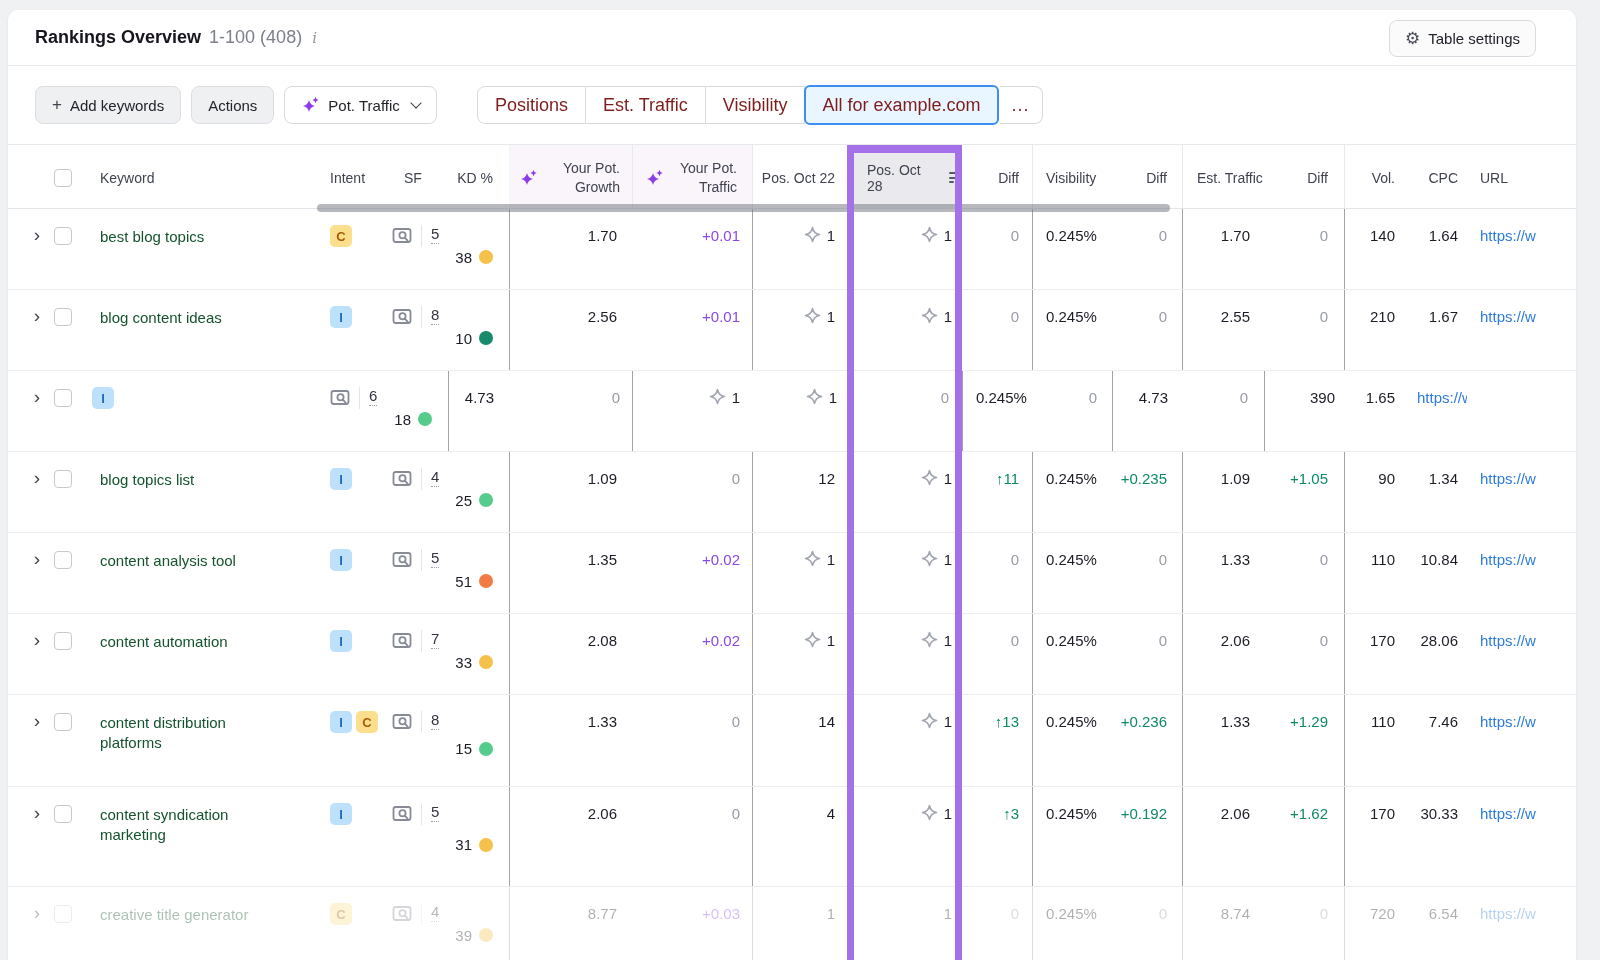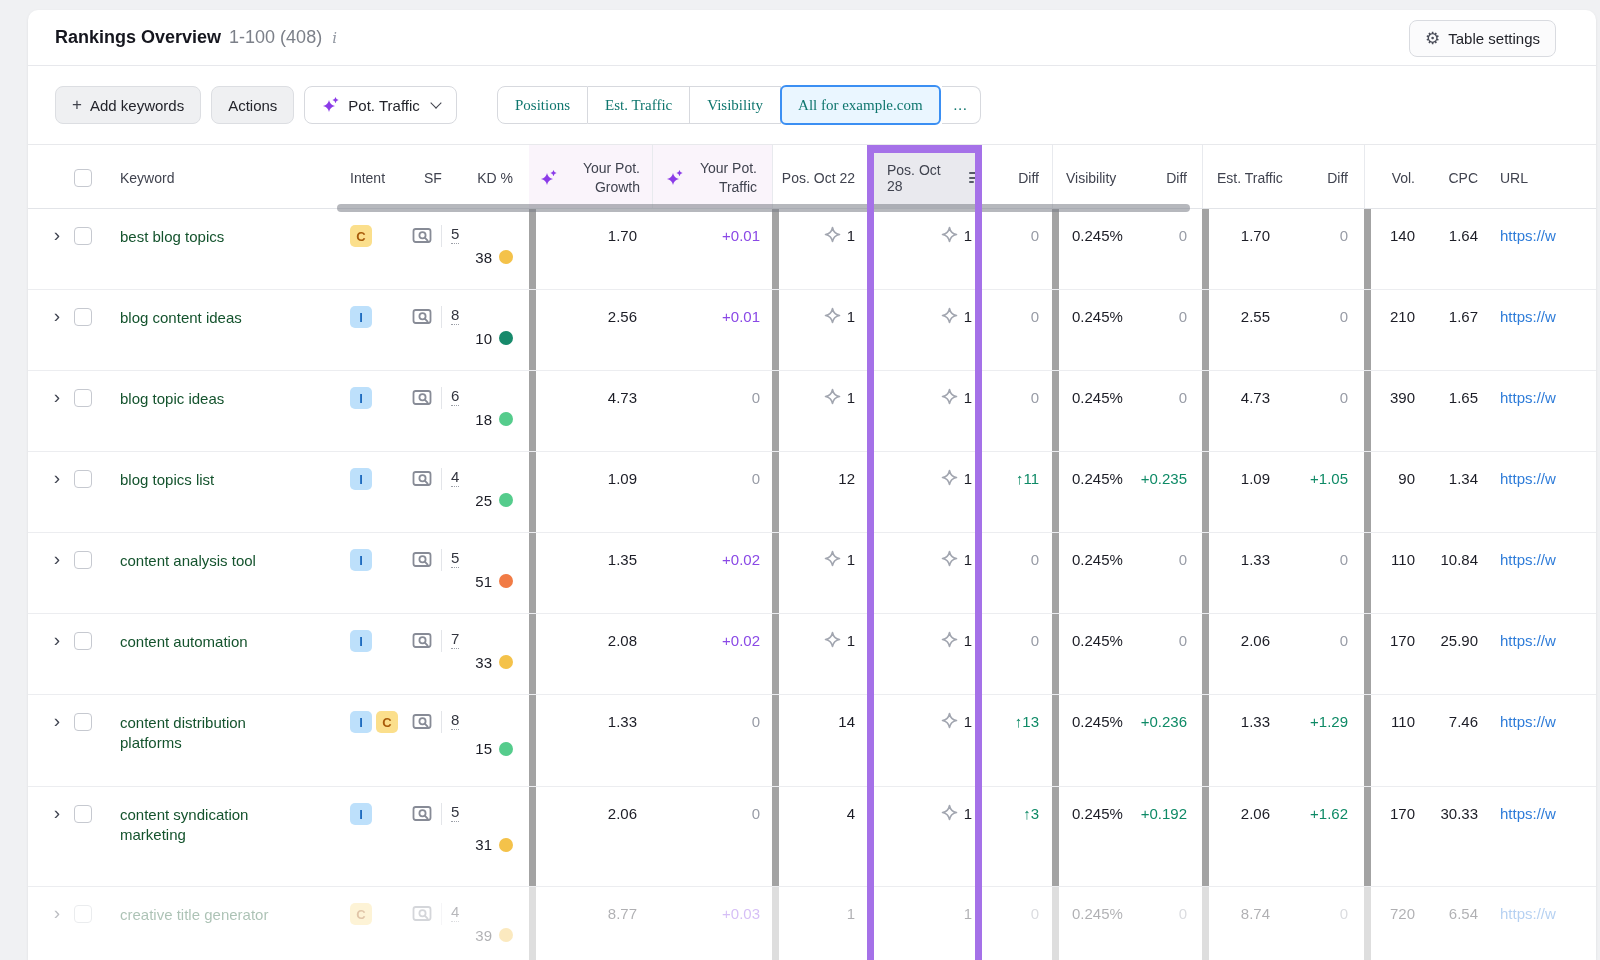--- a/index.html
+++ b/index.html
@@ -1,48 +1,48 @@
 <!DOCTYPE html>
 <html><head>
 <meta charset="utf-8">
 <style>
   * { margin:0; padding:0; box-sizing:border-box; }
   html,body { width:1600px; height:960px; background:#f0f1f3; font-family:"Liberation Sans","DejaVu Sans",sans-serif; color:#1c1d26; overflow:hidden; }
-  .card { position:absolute; left:28px; top:10px; width:1568px; height:950px; background:#fff; border-radius:10px 10px 0 0; box-shadow:0 1px 3px rgba(20,22,30,.08); overflow:hidden; }
+  .card { position:absolute; left:8px; top:10px; width:1568px; height:950px; background:#fff; border-radius:10px 10px 0 0; box-shadow:0 1px 3px rgba(20,22,30,.08); overflow:hidden; }
 
   
   .titlebar { position:relative; height:56px; border-bottom:1px solid #e7e8ec; display:flex; align-items:center; padding:0 24px 0 27px; }
   .title { font-size:18px; font-weight:bold; color:#15161e; }
   .range { font-size:18px; color:#7c8089; margin-left:8px; }
   .info-i { font-family:"DejaVu Serif",serif; font-style:italic; font-size:15px; color:#9096a0; margin-left:10px; cursor:pointer; }
   .settings-btn { position:absolute; right:40px; top:10px; height:37px; display:flex; align-items:center; gap:8px; padding:0 15px; border:1px solid #d9dbe0; border-radius:8px; background:#fbfbfc; font-size:15px; color:#23242b; cursor:pointer; }
   .gear { font-size:17px; color:#4a4d59; line-height:1; }
 
   
   .toolbar { position:relative; height:78px; display:flex; align-items:center; padding-left:27px; }
   .btn { height:38px; display:flex; align-items:center; gap:8px; padding:0 16px; border:1px solid #dcdee2; border-radius:8px; background:#eff0f2; font-size:15px; color:#23242b; cursor:pointer; }
   .btn + .btn { margin-left:10px; }
   .plus { font-size:17px; color:#41434d; }
   .dd { margin-left:18px; background:#fff; border:1px solid #d7d9de; }
   .chev-down { width:8px; height:8px; border-right:1.8px solid #41434d; border-bottom:1.8px solid #41434d; transform:rotate(45deg); margin-top:-4px; margin-left:4px; }
   .tabs { position:absolute; left:469px; top:20px; display:flex; align-items:stretch; height:38px; }
-  .tab { display:flex; align-items:center; padding:0 17px; border:1px solid #d7d9de; border-left-width:0; background:#fff; font-size:15px; color:#0f766e; cursor:pointer; white-space:nowrap;font-family:Liberation Serif, serif; }
+  .tab { display:flex; align-items:center; padding:0 17px; border:1px solid #d7d9de; border-left-width:0; background:#fff; font-size:18px; color:#7f1d1d; cursor:pointer; white-space:nowrap; }
   .tab:first-child { border-left-width:1px; border-radius:8px 0 0 8px; }
   .tab:last-child { border-radius:0 8px 8px 0; }
   .tab.active { border:2px solid #3b8ff3; background:#eaf6ff; border-radius:6px; margin:-1px -1px -1px -1px; z-index:2; padding:0 16px; }
   .tab.more { margin-left:2px; padding:0 12px; letter-spacing:1px; }
 
   
   .grid-row { display:grid; grid-template-columns:36px 36px 238px 62px 68px 61px 123px 120px 95px 115px 70px 80px 70px 82px 80px 60px 63px 1fr; }
   .thead { position:relative; height:65px; border-top:1px solid #e8e9ec; border-bottom:1px solid #e2e4e8; font-size:14px; color:#40434f; }
   .thead .hcell { display:flex; align-items:center; padding-top:2px; }
   .h-right { justify-content:flex-end; }
   .hc-pt,.hc-pg { background:#faf4fb; }
   .hc-p28 { background:#e9e9ee; }
-  .bL { border-left:7px solid #a3a3a3; }
+  .bL { border-left:1px solid #a3a3a3; }
   .thead .bL { border-left:1px solid #e8eaee; }
   .h-label2 { display:inline-block; max-width:88px; text-align:right; line-height:19px; }
   .sparkle { flex:0 0 auto; }
   .sort-icon { display:inline-flex; flex-direction:column; gap:2.5px; margin-left:10px; }
   .sort-icon i { display:block; height:2px; background:#555a66; border-radius:1px; }
   .sort-icon i:nth-child(1){width:13px;} .sort-icon i:nth-child(2){width:9px;} .sort-icon i:nth-child(3){width:5px;}
 
   
   .hscroll { position:absolute; left:309px; top:194px; width:853px; height:8px; border-radius:4px; background:rgba(122,125,134,.55); z-index:4; cursor:pointer; }
 
@@ -261,21 +261,20 @@
     <div class="cell c-estdiff num t-gray">0</div>
     <div class="cell c-vol num bL">210</div>
     <div class="cell c-cpc num">1.67</div>
     <div class="cell c-url"><a>https://w</a></div>
   </div>
       <div class="grid-row row" style="height: 81px;">
     <div class="cell c-expand">
           <span class="chev">›</span>
         </div>
     <div class="cell"><span class="checkbox"></span></div>
-    <div class="cell c-keyword"><a class="kw">blog topic ideas</a></div>
     <div class="cell c-intent">
           <span class="intent-b intent-I">I</span>
         </div>
     <div class="cell c-sf">
       <svg class="sf-icon" width="21" height="19" viewBox="0 0 21 19">
             <rect x="1.5" y="2" width="17" height="13" rx="2.2" fill="none" stroke="#878b96" stroke-width="1.8"></rect>
             <circle cx="10.5" cy="8.2" r="3.1" fill="none" stroke="#878b96" stroke-width="1.8"></circle>
             <line x1="12.8" y1="10.6" x2="15.6" y2="13.6" stroke="#878b96" stroke-width="1.8" stroke-linecap="round"></line>
           </svg>
       <span class="sf-div"></span>
@@ -430,21 +429,21 @@
             <path d="M12 2.2 Q13.6 10.4 21.8 12 Q13.6 13.6 12 21.8 Q10.4 13.6 2.2 12 Q10.4 10.4 12 2.2 Z" fill="none" stroke="#a2a6b0" stroke-width="2.4" stroke-linejoin="round"></path>
           </svg>
           <span>1</span>
         </div>
     <div class="cell c-diff num t-gray">0</div>
     <div class="cell c-vis bL">0.245%</div>
     <div class="cell c-visdiff num t-gray">0</div>
     <div class="cell c-est num bL">2.06</div>
     <div class="cell c-estdiff num t-gray">0</div>
     <div class="cell c-vol num bL">170</div>
-    <div class="cell c-cpc num">25.90</div>
+    <div class="cell c-cpc num">28.06</div>
     <div class="cell c-url"><a>https://w</a></div>
   </div>
       <div class="grid-row row" style="height: 92px;">
     <div class="cell c-expand">
           <span class="chev">›</span>
         </div>
     <div class="cell"><span class="checkbox"></span></div>
     <div class="cell c-keyword"><a class="kw">content distribution platforms</a></div>
     <div class="cell c-intent">
           <span class="intent-b intent-I">I</span>

